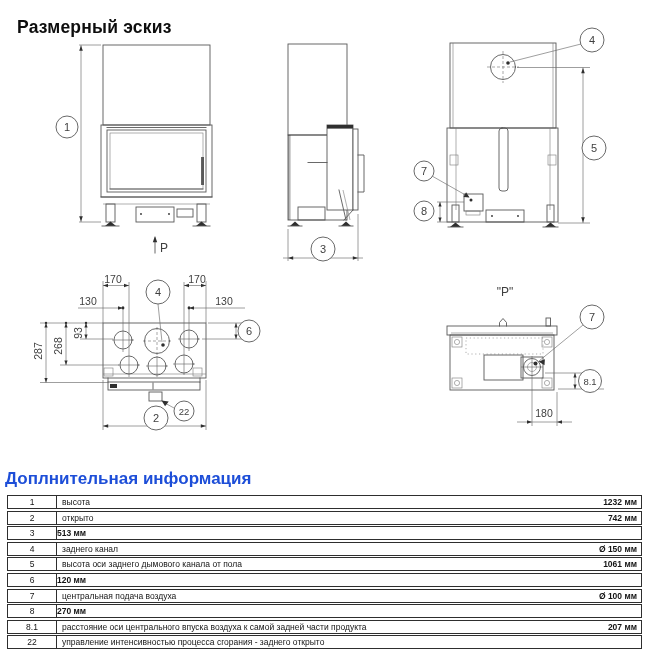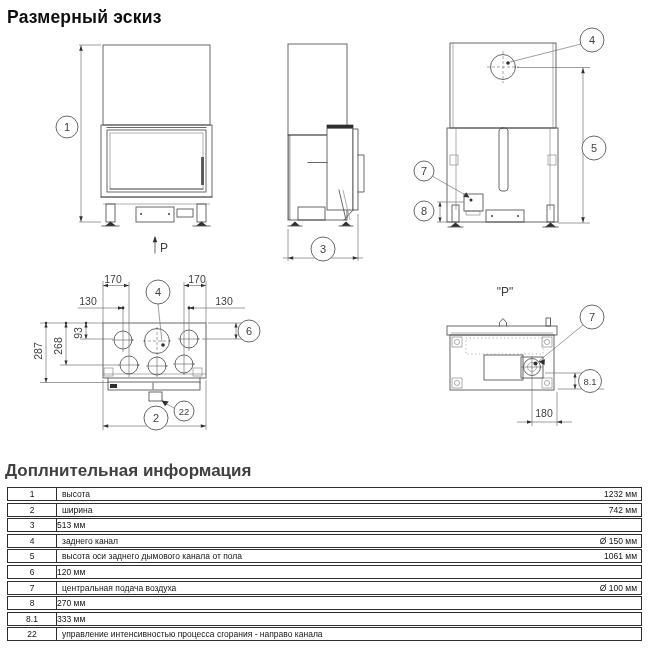--- a/index.html
+++ b/index.html
@@ -1,37 +1,37 @@
 <!DOCTYPE html>
 <html><head>
 <meta charset="utf-8">
 <style>
   html,body{margin:0;padding:0;background:#fff;}
   body{width:650px;height:650px;position:relative;font-family:"Liberation Sans",sans-serif;overflow:hidden;}
-  h1{position:absolute;top:5px;left:5px;margin:2px;font-size:17.5px;font-weight:bold;color:#0d0d0d;letter-spacing:.2px;}
+  h1{position:absolute;top:5px;left:5px;margin:12px;font-size:17.5px;font-weight:bold;color:#0d0d0d;letter-spacing:.2px;}
   svg{position:absolute;top:0;left:0;}
   
   .v{stroke:#585858;stroke-width:.9;fill:none;stroke-linecap:square;}
   .lt{stroke:#7a7a7a;stroke-width:.6;fill:none;}
   .t{stroke:#6b6b6b;stroke-width:.65;fill:none;}
   .dsh{stroke:#6b6b6b;stroke-width:.6;fill:none;stroke-dasharray:3 2;}
   .f{fill:#2f2f2f;stroke:none;}
   .mk{stroke:#585858;stroke-width:.9;fill:#fff;}
   .wf{fill:#fff;}
   text.dt{font-size:10.5px;fill:#3f3f3f;text-anchor:middle;}
   text.mt{font-size:11px;fill:#3f3f3f;text-anchor:middle;}
   text.st{font-size:9.5px;fill:#3f3f3f;text-anchor:middle;}
   text.pv{font-size:12px;fill:#3f3f3f;text-anchor:middle;}
   
   .info{position:absolute;left:7px;top:457px;width:635px;}
-  .info h2{margin:4px 0 6px -2px;font-size:17px;font-weight:bold;color:#404040;}
+  .info h2{margin:12px 0 6px -2px;font-size:17px;font-weight:bold;color:#1d4ed8;}
   .tbl .row{display:flex;align-items:center;border:1px solid #2e2e2e;height:12px;margin-bottom:1.6px;font-size:8.5px;color:#141414;background:#fff;}
   .c-num{width:48px;flex:0 0 48px;text-align:center;border-right:1px solid #2e2e2e;align-self:stretch;line-height:12px;}
   .c-desc{flex:1;padding-left:5px;white-space:nowrap;overflow:hidden;}
-  .c-val{padding-right:4px;white-space:nowrap;text-align:left;}
+  .c-val{padding-right:4px;white-space:nowrap;text-align:left;font-weight:bold;}
 </style>
 </head>
 <body>
 
 <h1>Размерный эскиз</h1>
 
 <svg width="650" height="455" viewBox="0 0 650 455">
 
   <g>
     <rect class="v" x="103" y="45" width="107" height="80"></rect>
@@ -335,21 +335,21 @@
 <div class="info">
   <h2>Доплнительная информация</h2>
   <div class="tbl">
     <div class="row">
       <span class="c-num">1</span>
       <span class="c-desc">высота</span>
       <span class="c-val">1232 мм</span>
     </div>
     <div class="row">
       <span class="c-num">2</span>
-      <span class="c-desc">ширина</span>
+      <span class="c-desc">открыто</span>
       <span class="c-val">742 мм</span>
     </div>
     <div class="row">
       <span class="c-num">3</span>
       <span class="c-val">513 мм</span>
     </div>
     <div class="row">
       <span class="c-num">4</span>
       <span class="c-desc">заднего канал</span>
       <span class="c-val">Ø 150 мм</span>
@@ -367,21 +367,22 @@
       <span class="c-num">7</span>
       <span class="c-desc">центральная подача воздуха</span>
       <span class="c-val">Ø 100 мм</span>
     </div>
     <div class="row">
       <span class="c-num">8</span>
       <span class="c-val">270 мм</span>
     </div>
     <div class="row">
       <span class="c-num">8.1</span>
-      <span class="c-val">333 мм</span>
+      <span class="c-desc">расстояние оси центрального впуска воздуха к самой задней части продукта</span>
+      <span class="c-val">207 мм</span>
     </div>
     <div class="row">
       <span class="c-num">22</span>
-      <span class="c-desc">управление интенсивностью процесса сгорания - направо канала</span>
+      <span class="c-desc">управление интенсивностью процесса сгорания - заднего открыто</span>
       <span class="c-val"></span>
     </div>
   </div>
 </div>
 
 </body></html>

